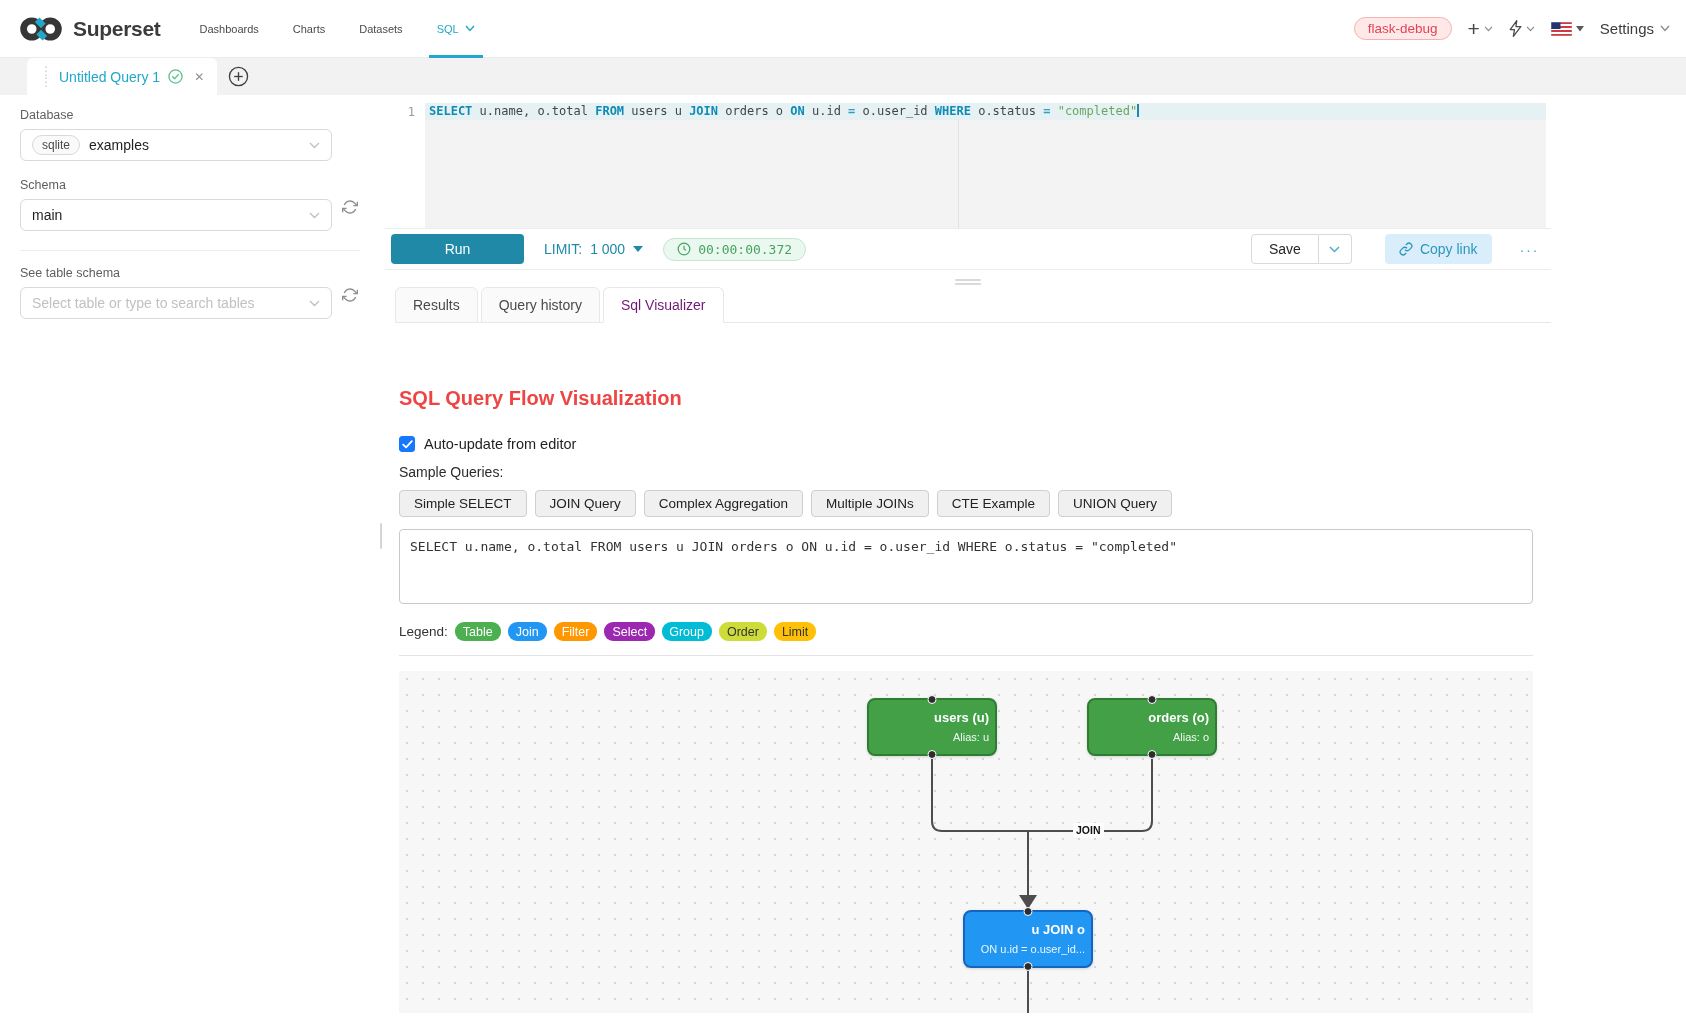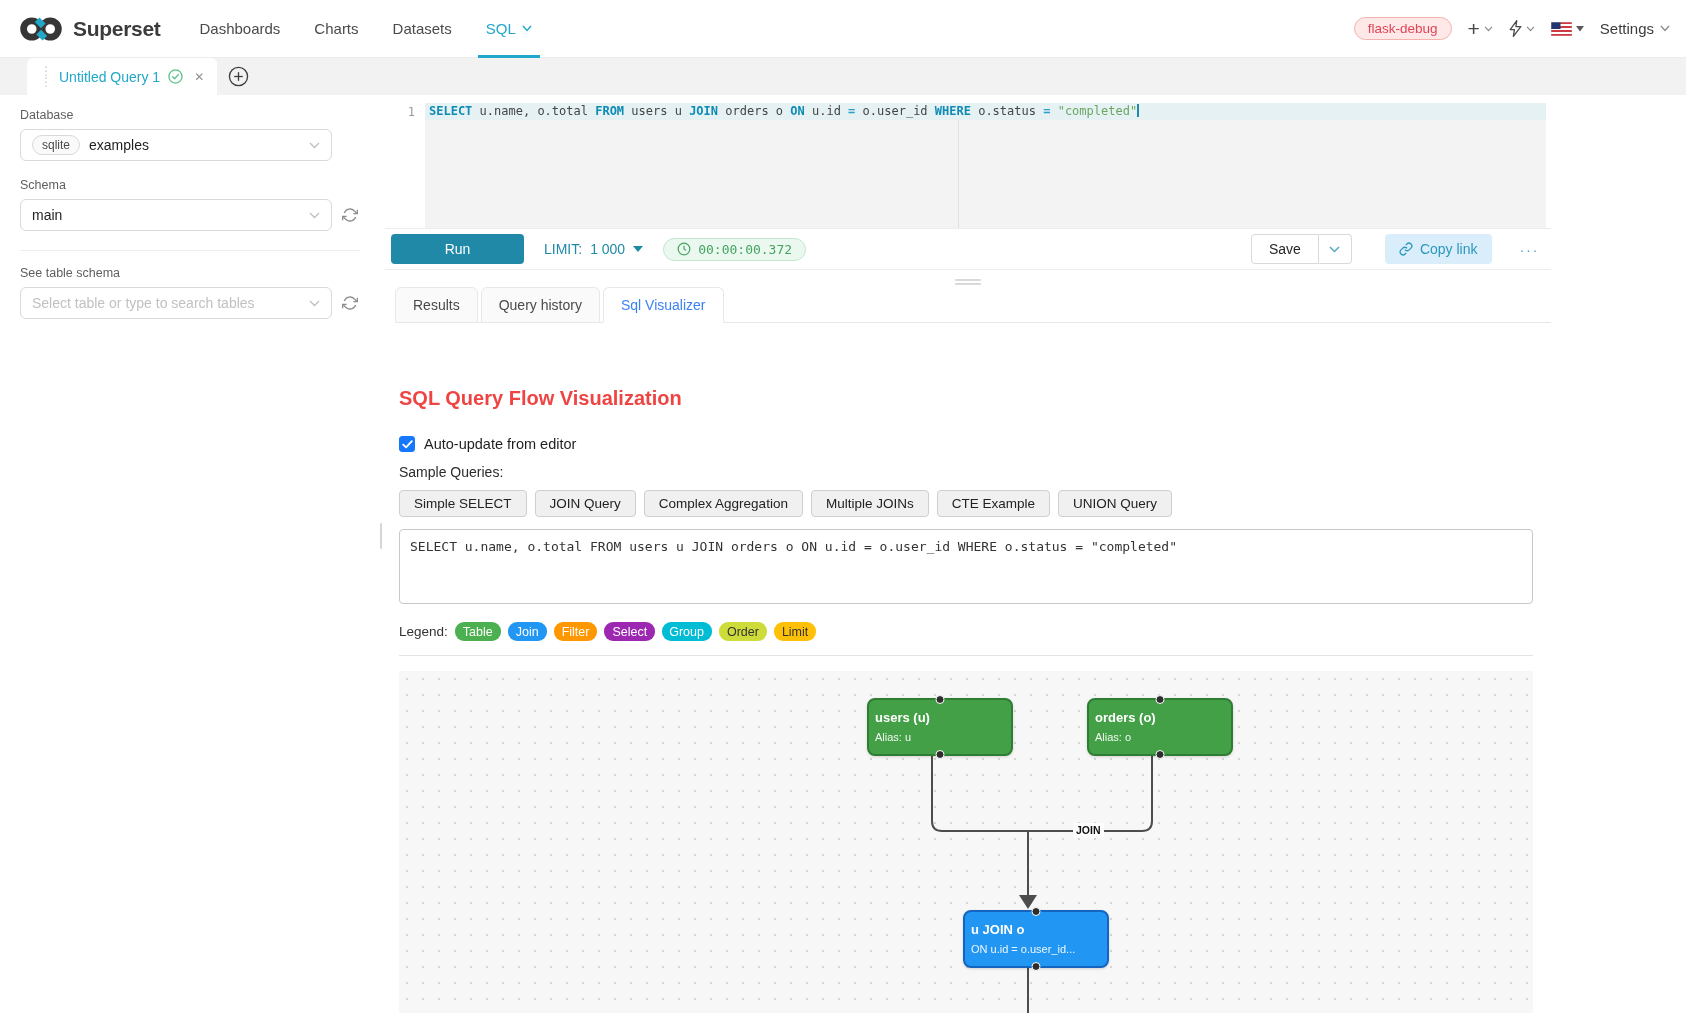--- a/index.html
+++ b/index.html
@@ -9,42 +9,42 @@
     background:#fff; font-family:"Liberation Sans", sans-serif; color:#262626;
   }
   svg { display:block; }
 
   
   .navbar { position:absolute; top:0; left:0; right:0; height:58px; background:#fff;
     border-bottom:1px solid #ececec; display:flex; align-items:center; padding:0 16px; z-index:10;}
   .brand { display:flex; align-items:center; gap:7px; cursor:pointer; }
   .brand-name { font-size:21px; font-weight:700; color:#3b3b3b; letter-spacing:-0.3px; }
   .nav-items { display:flex; align-items:stretch; height:58px; margin-left:22px; }
-  .nav-item { display:flex; align-items:center; gap:6px; padding:0 17px; font-size:15px; color:#4a4a4a; cursor:pointer; position:relative; }
+  .nav-item { display:flex; align-items:center; gap:6px; padding:0 17px; font-size:11px; color:#4a4a4a; cursor:pointer; position:relative; }
   .nav-item.active { color:#20a7c9; }
   .nav-item.active::after { content:""; position:absolute; left:9px; right:9px; bottom:0; height:3px; background:#20a7c9; }
   .nav-right { margin-left:auto; display:flex; align-items:center; gap:16px; }
   .env-tag { background:#ffe9e8; border:1px solid #f3b2ad; color:#e04355; font-size:13.5px; padding:3px 13px; border-radius:13px; }
   .nav-icon-group { display:flex; align-items:center; gap:4px; cursor:pointer; color:#484848; }
   .plus-glyph { font-size:21px; line-height:1; color:#484848; font-weight:400; }
   .settings { display:flex; align-items:center; gap:6px; font-size:15px; color:#3c3c3c; cursor:pointer; }
   .chev { color:#8c8c8c; }
 
   
   .tabstrip { position:absolute; top:58px; left:0; right:0; height:37px; background:#f2f2f2; display:flex; align-items:flex-end; }
   .qtab { margin-left:27px; height:37px; background:#fff; border-radius:6px 6px 0 0; display:flex; align-items:center; padding:0 13px; gap:8px; cursor:pointer; }
   .drag-dots { color:#c6c6c6; font-size:12px; line-height:11px; letter-spacing:-1px; cursor:grab; }
   .qtab-label { color:#20a7c9; font-size:14px; }
   .close-x { color:#8f8f8f; font-size:12px; margin-left:3px; cursor:pointer; }
   .newtab-btn { margin-left:11px; margin-bottom:8px; background:none; border:none; padding:0; cursor:pointer; color:#3f3f3f; }
 
   
   .sidebar { position:absolute; top:95px; left:0; width:378px; bottom:0; background:#fff; padding:13px 20px 0; }
   .field-label { font-size:12.5px; color:#5f5f5f; margin-bottom:7px; }
-  .select-row { display:flex; align-items:center; gap:10px; margin-bottom:17px; }
+  .select-row { display:flex; align-items:flex-start; gap:10px; margin-bottom:17px; }
   .select { width:312px; height:32px; border:1px solid #d9d9d9; border-radius:6px; display:flex; align-items:center; padding:0 11px; background:#fff; cursor:pointer; }
   .select .sel-chev { margin-left:auto; color:#bfbfbf; }
   .engine-badge { border:1px solid #d9d9d9; background:#fafafa; border-radius:11px; font-size:12px; color:#4a4a4a; padding:2px 9px; margin-right:9px; }
   .select-value { font-size:14px; color:#1f1f1f; }
   .placeholder { color:#c1c1c1; font-size:14px; }
   .refresh-btn { background:none; border:none; padding:0; color:#909090; cursor:pointer; }
   .sidebar-divider { height:1px; background:#ececec; margin:19px 0 15px; width:340px; }
 
   
   .v-splitter { position:absolute; top:95px; left:378px; width:7px; bottom:0; background:#fff; cursor:col-resize; }
@@ -79,42 +79,42 @@
   .copy-link { height:30px; background:#d9eefa; border:none; border-radius:4px; padding:0 14px; display:flex; align-items:center; gap:7px; color:#2b97bd; font-size:14px; font-family:inherit; cursor:pointer; margin-left:13px; }
   .more-btn { background:none; border:none; color:#54a7c5; font-size:15px; letter-spacing:1.5px; cursor:pointer; padding:0 6px; margin-left:2px; }
 
   
   .south { position:absolute; top:270px; left:385px; width:1166px; bottom:0; background:#fff; }
   .pane-drag { position:absolute; top:7px; left:50%; transform:translateX(-50%); width:26px; cursor:row-resize; }
   .pane-drag div { height:2px; background:#d9d9d9; border-radius:1px; margin:2px 0; }
   .stabs { display:flex; gap:3px; margin:17px 0 0 10px; border-bottom:1px solid #e8e8e8; height:36px; }
   .stab { display:flex; align-items:center; padding:8px 17px; font-size:14px; color:#4a4a4a; background:#fafafa;
     border:1px solid #e8e8e8; border-radius:6px 6px 0 0; margin-bottom:-1px; cursor:pointer; }
-  .stab.active { background:#fff; color:#3b82f6; border-bottom-color:#fff; }
+  .stab.active { background:#fff; color:#701a75; border-bottom-color:#fff; }
 
   
   .viz { padding:64px 18px 0 14px; }
   .viz-title { font-size:20px; font-weight:700; color:#ef4444; margin:0 0 26px; }
   .auto-row { display:flex; align-items:center; gap:9px; margin-bottom:12px; }
   .checkbox { width:16px; height:16px; background:#1677ff; border:1px solid #1677ff; border-radius:3px; display:flex; align-items:center; justify-content:center; cursor:pointer; }
   .auto-label { font-size:14.5px; color:#1f1f1f; }
   .sample-label { font-size:14px; color:#2b2b2b; margin-bottom:10px; }
   .sample-row { display:flex; gap:8px; margin-bottom:12px; }
   .sample-btn { background:#f0f0f0; border:1px solid #cfcfcf; border-radius:4px; padding:5px 14px; font-size:13.5px; color:#222; font-family:inherit; cursor:pointer; }
   .sql-box { width:100%; height:75px; border:1px solid #c9c9c9; border-radius:4px; padding:9px 10px;
     font-family:"DejaVu Sans Mono", monospace; font-size:13px; color:#333; resize:none; outline:none; }
   .legend-row { display:flex; align-items:center; gap:7px; margin-top:14px; font-size:13.5px; color:#333; }
   .chip { padding:2.5px 8px; border-radius:9px; font-size:12.5px; }
   .viz-hr { border:none; border-top:1px solid #e3e3e3; margin:14px 0 0; }
 
   
   .canvas { position:relative; margin-top:15px; height:342px; overflow:hidden; background:#f7f7f7;
     background-image:radial-gradient(#d5d5d5 1px, transparent 1.3px); background-size:16px 16px; cursor:grab; }
   .edges { position:absolute; left:0; top:0; }
-  .node { position:absolute; width:146px; border:2px solid; border-radius:8px; color:#fff; text-align:left; padding:10px 6px 11px; cursor:grab; box-shadow:0 1px 3px rgba(0,0,0,.15); }
+  .node { position:absolute; width:130px; border:2px solid; border-radius:8px; color:#fff; text-align:right; padding:10px 6px 11px; cursor:grab; box-shadow:0 1px 3px rgba(0,0,0,.15); }
   .node::before, .node::after { content:""; position:absolute; left:50%; transform:translateX(-50%); width:7px; height:7px; background:#2d2d2d; border:1px solid #fff; border-radius:50%; }
   .node::before { top:-5px; } .node::after { bottom:-5px; }
   .node-title { font-size:13px; font-weight:700; }
   .node-sub { font-size:11px; margin-top:6px; opacity:.92; }
   .node-users  { left:468px; top:27px; }
   .node-orders { left:688px; top:27px; }
   .node-join   { left:564px; top:239px; }
   .edge-label { position:absolute; left:674px; top:152px; background:#fdfdfd; padding:0 3px; font-size:10.5px; font-weight:700; color:#111; line-height:15px; }
 </style>
 </head>

